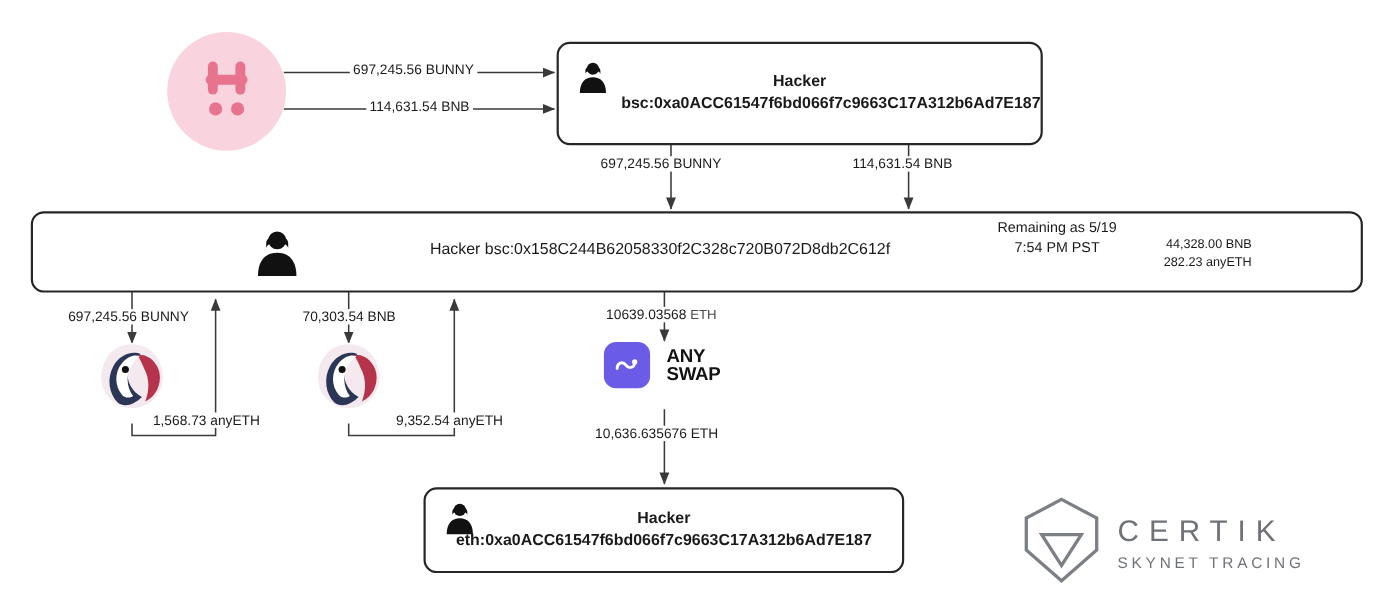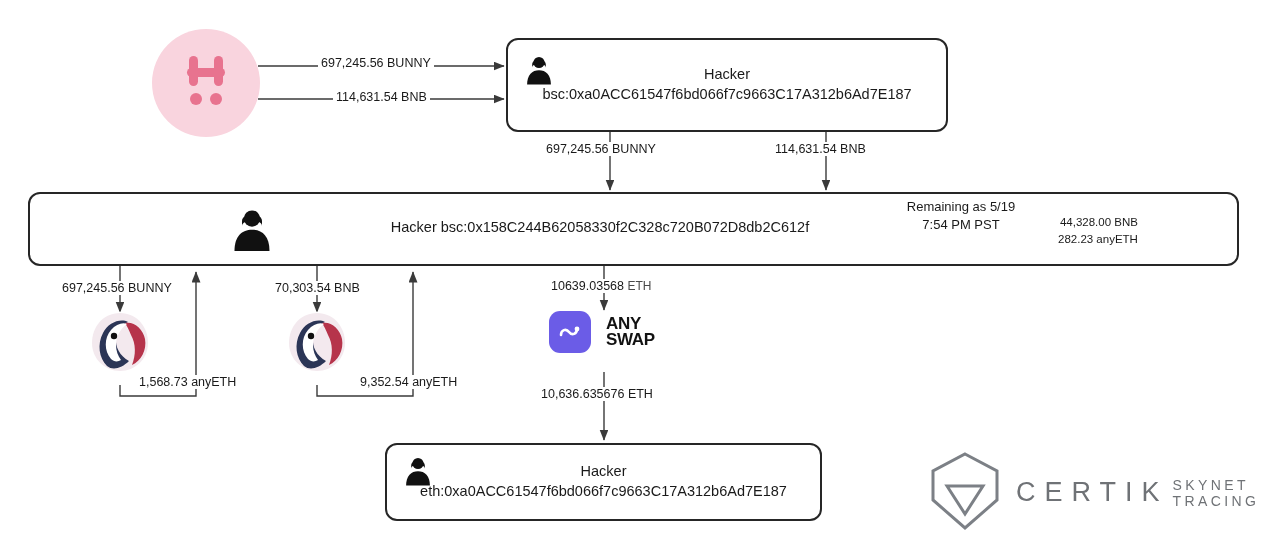--- a/index.html
+++ b/index.html
@@ -24,20 +24,21 @@
     border: 2px solid #262626;
     border-radius: 12px;
     background: #ffffff;
     display: flex;
     align-items: center;
   }
   .node-center {
     flex: 1;
     text-align: center;
     line-height: 1.35;
+    font-weight: bold;
   }
   .edge-label {
     position: absolute;
     white-space: nowrap;
     font-size: 12.5px;
     color: #1a1a1a;
     background: #ffffff;
     padding: 0 3px;
     text-align: center;
   }
@@ -104,20 +105,21 @@
     line-height: 1.45;
   }
   .certik {
     position: absolute;
     display: flex;
     align-items: center;
     gap: 14px;
   }
   .certik-text {
     display: flex;
+    flex-direction: column;
     gap: 4px;
   }
   .certik-main {
     font-size: 27px;
     letter-spacing: 9px;
     color: #6f7276;
   }
   .certik-sub {
     font-size: 14px;
     letter-spacing: 3.4px;
@@ -177,21 +179,21 @@
   <div class="node-box" style="left:506px; top:38px; width:442px; height:94px;">
     <div style="position:absolute; left:14px; top:14px;">
       <svg class="hacker-icon" viewBox="0 0 40 40" aria-hidden="true">
         <circle cx="20" cy="10" r="6.5" fill="#111"></circle>
         <path d="M6 36 C6 24 12 19 20 19 C28 19 34 24 34 36 Z" fill="#111"></path>
         <path d="M12 12 C12 5 28 5 28 12 L28 16 C28 10 12 10 12 16 Z" fill="#111"></path>
       </svg>
     </div>
     <div class="node-center">
       <div style="font-size:14.5px;">Hacker</div>
-      <div style="font-size:14.5px;">bsc:0xa0ACC61547f6bd066f7c9663C17A312b6Ad7E187</div>
+      <div style="font-size:14.5px;text-align:right;">bsc:0xa0ACC61547f6bd066f7c9663C17A312b6Ad7E187</div>
     </div>
   </div>
 
   <div class="node-box" style="left:28px; top:192px; width:1211px; height:74px;text-decoration:underline;">
     <div style="position:absolute; left:196px; top:12px;">
       <svg style="width:52px;height:50px;" viewBox="0 0 40 40" aria-hidden="true">
         <circle cx="20" cy="10" r="6.5" fill="#111"></circle>
         <path d="M6 36 C6 24 12 19 20 19 C28 19 34 24 34 36 Z" fill="#111"></path>
         <path d="M12 12 C12 5 28 5 28 12 L28 16 C28 10 12 10 12 16 Z" fill="#111"></path>
       </svg>

